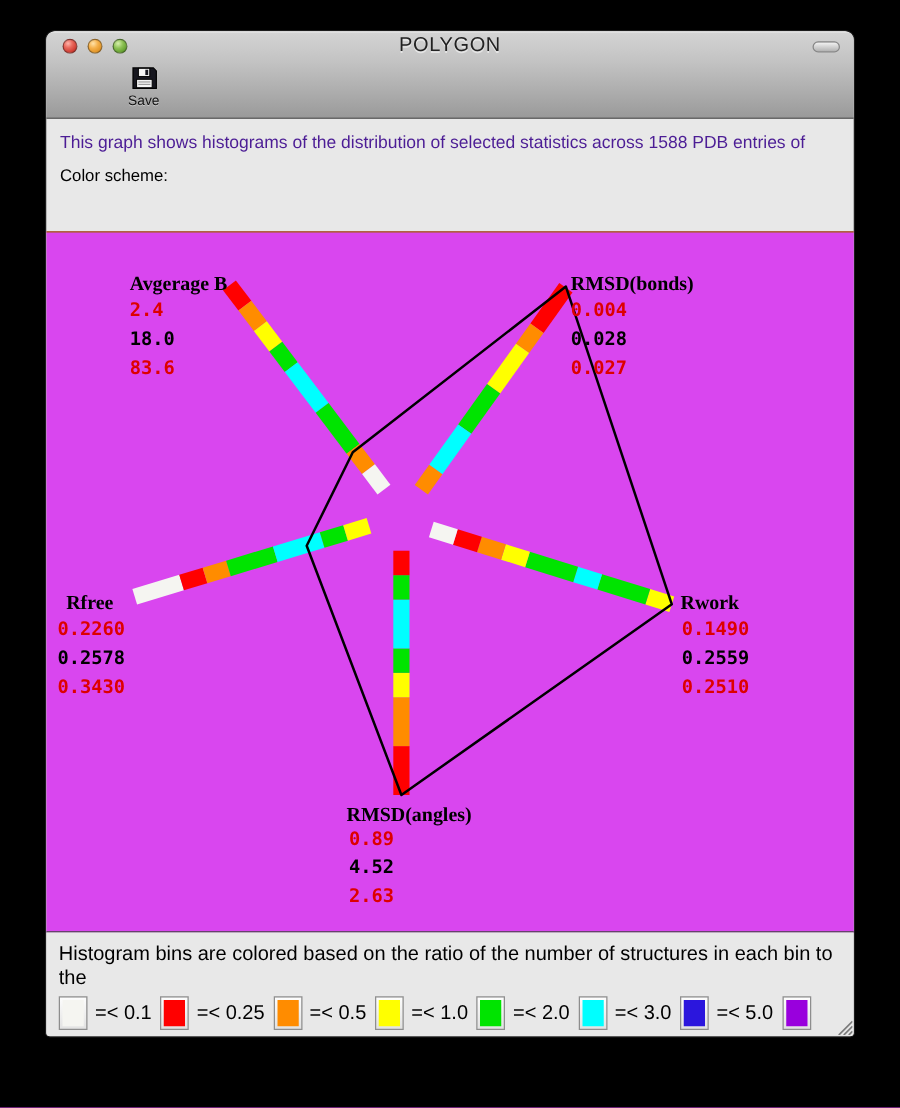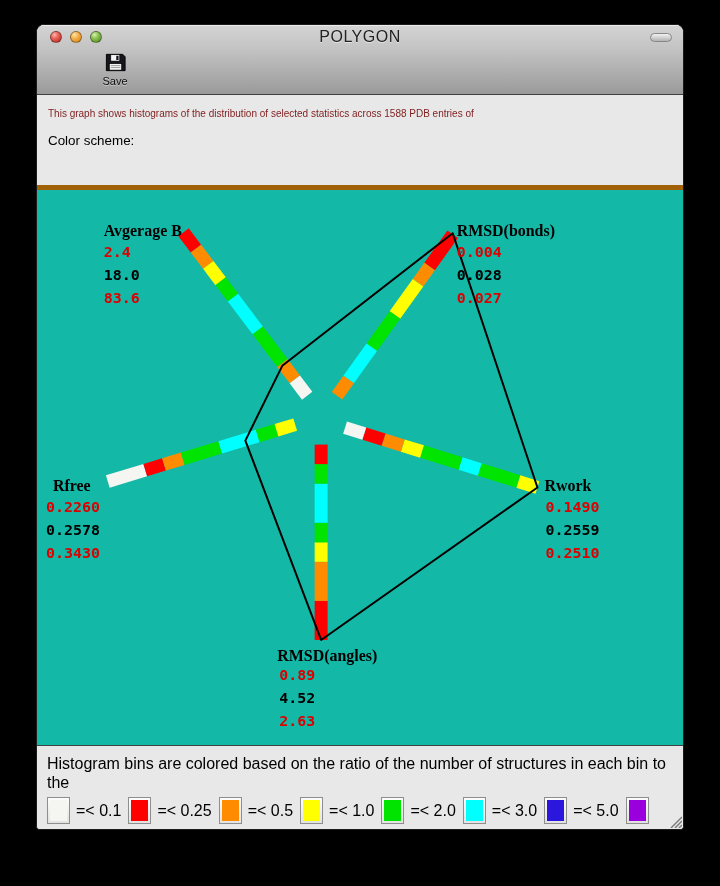--- a/index.html
+++ b/index.html
@@ -36,21 +36,21 @@
   .save-btn{
     position:absolute;left:10px;top:26px;width:40px;height:40px;
     display:flex;flex-direction:column;align-items:center;justify-content:flex-start;
     cursor:default;
     margin-left:48px;
   }
   .save-btn .glyph{width:23px;height:23px;}
   .save-btn .cap{font-size:11px;color:#111;margin-top:1px;text-shadow:0 1px 0 rgba(255,255,255,.4);}
   
   .info{
-    padding:9px 20px 0 11px;font-size:10px;line-height:19px;color:#7f1d1d;
+    padding:9px 20px 0 11px;font-size:14px;line-height:19px;color:#4c1d95;
   }
   .info .l{white-space:pre-wrap;}
   .scheme-row{
     display:flex;align-items:center;gap:21px;padding:10px 11px 9px 11px;font-size:13.4px;color:#000;
   }
   .popup{
     position:relative;width:224px;height:22px;border:1px solid #8f8f8f;border-radius:5px;
     background:linear-gradient(#ffffff,#ededed);box-shadow:0 1px 1px rgba(0,0,0,.18);
     display:flex;align-items:center;font-size:13px;color:#000;padding-left:9px;box-sizing:border-box;
   }
@@ -59,22 +59,22 @@
     background:linear-gradient(#a7c6f2 0%,#6b9ae0 45%,#3a6cc9 50%,#5c88d8 100%);
     border-left:1px solid #7e7e7e;box-sizing:border-box;
     display:flex;flex-direction:column;align-items:center;justify-content:center;gap:2px;
   }
   .tri{width:0;height:0;border-left:4px solid transparent;border-right:4px solid transparent;}
   .tri.up{border-bottom:5px solid #fff;}
   .tri.down{border-top:5px solid #fff;}
   
   .canvas{
     position:absolute;left:0;top:160px;width:664px;height:561px;
-    border-top:5px solid #a16207;border-bottom:1px solid #414141;
-    background:#14b8a6;box-sizing:border-box;
+    border-top:1px solid #a16207;border-bottom:1px solid #414141;
+    background:#d946ef;box-sizing:border-box;
   }
   .canvas svg{display:block;}
   .axis-label{font-family:"Liberation Serif",serif;font-weight:bold;font-size:16px;fill:#000;}
   .axis-value{font-family:"DejaVu Sans Mono",monospace;font-weight:bold;font-size:15px;}
   
   .legend{
     position:absolute;left:0;top:721px;width:646px;height:83px;background:#e8e8e8;
     padding:8px 0 0 10px;box-sizing:border-box;font-size:16px;line-height:19px;color:#000;
   }
   .legend .l{white-space:pre-wrap;}

